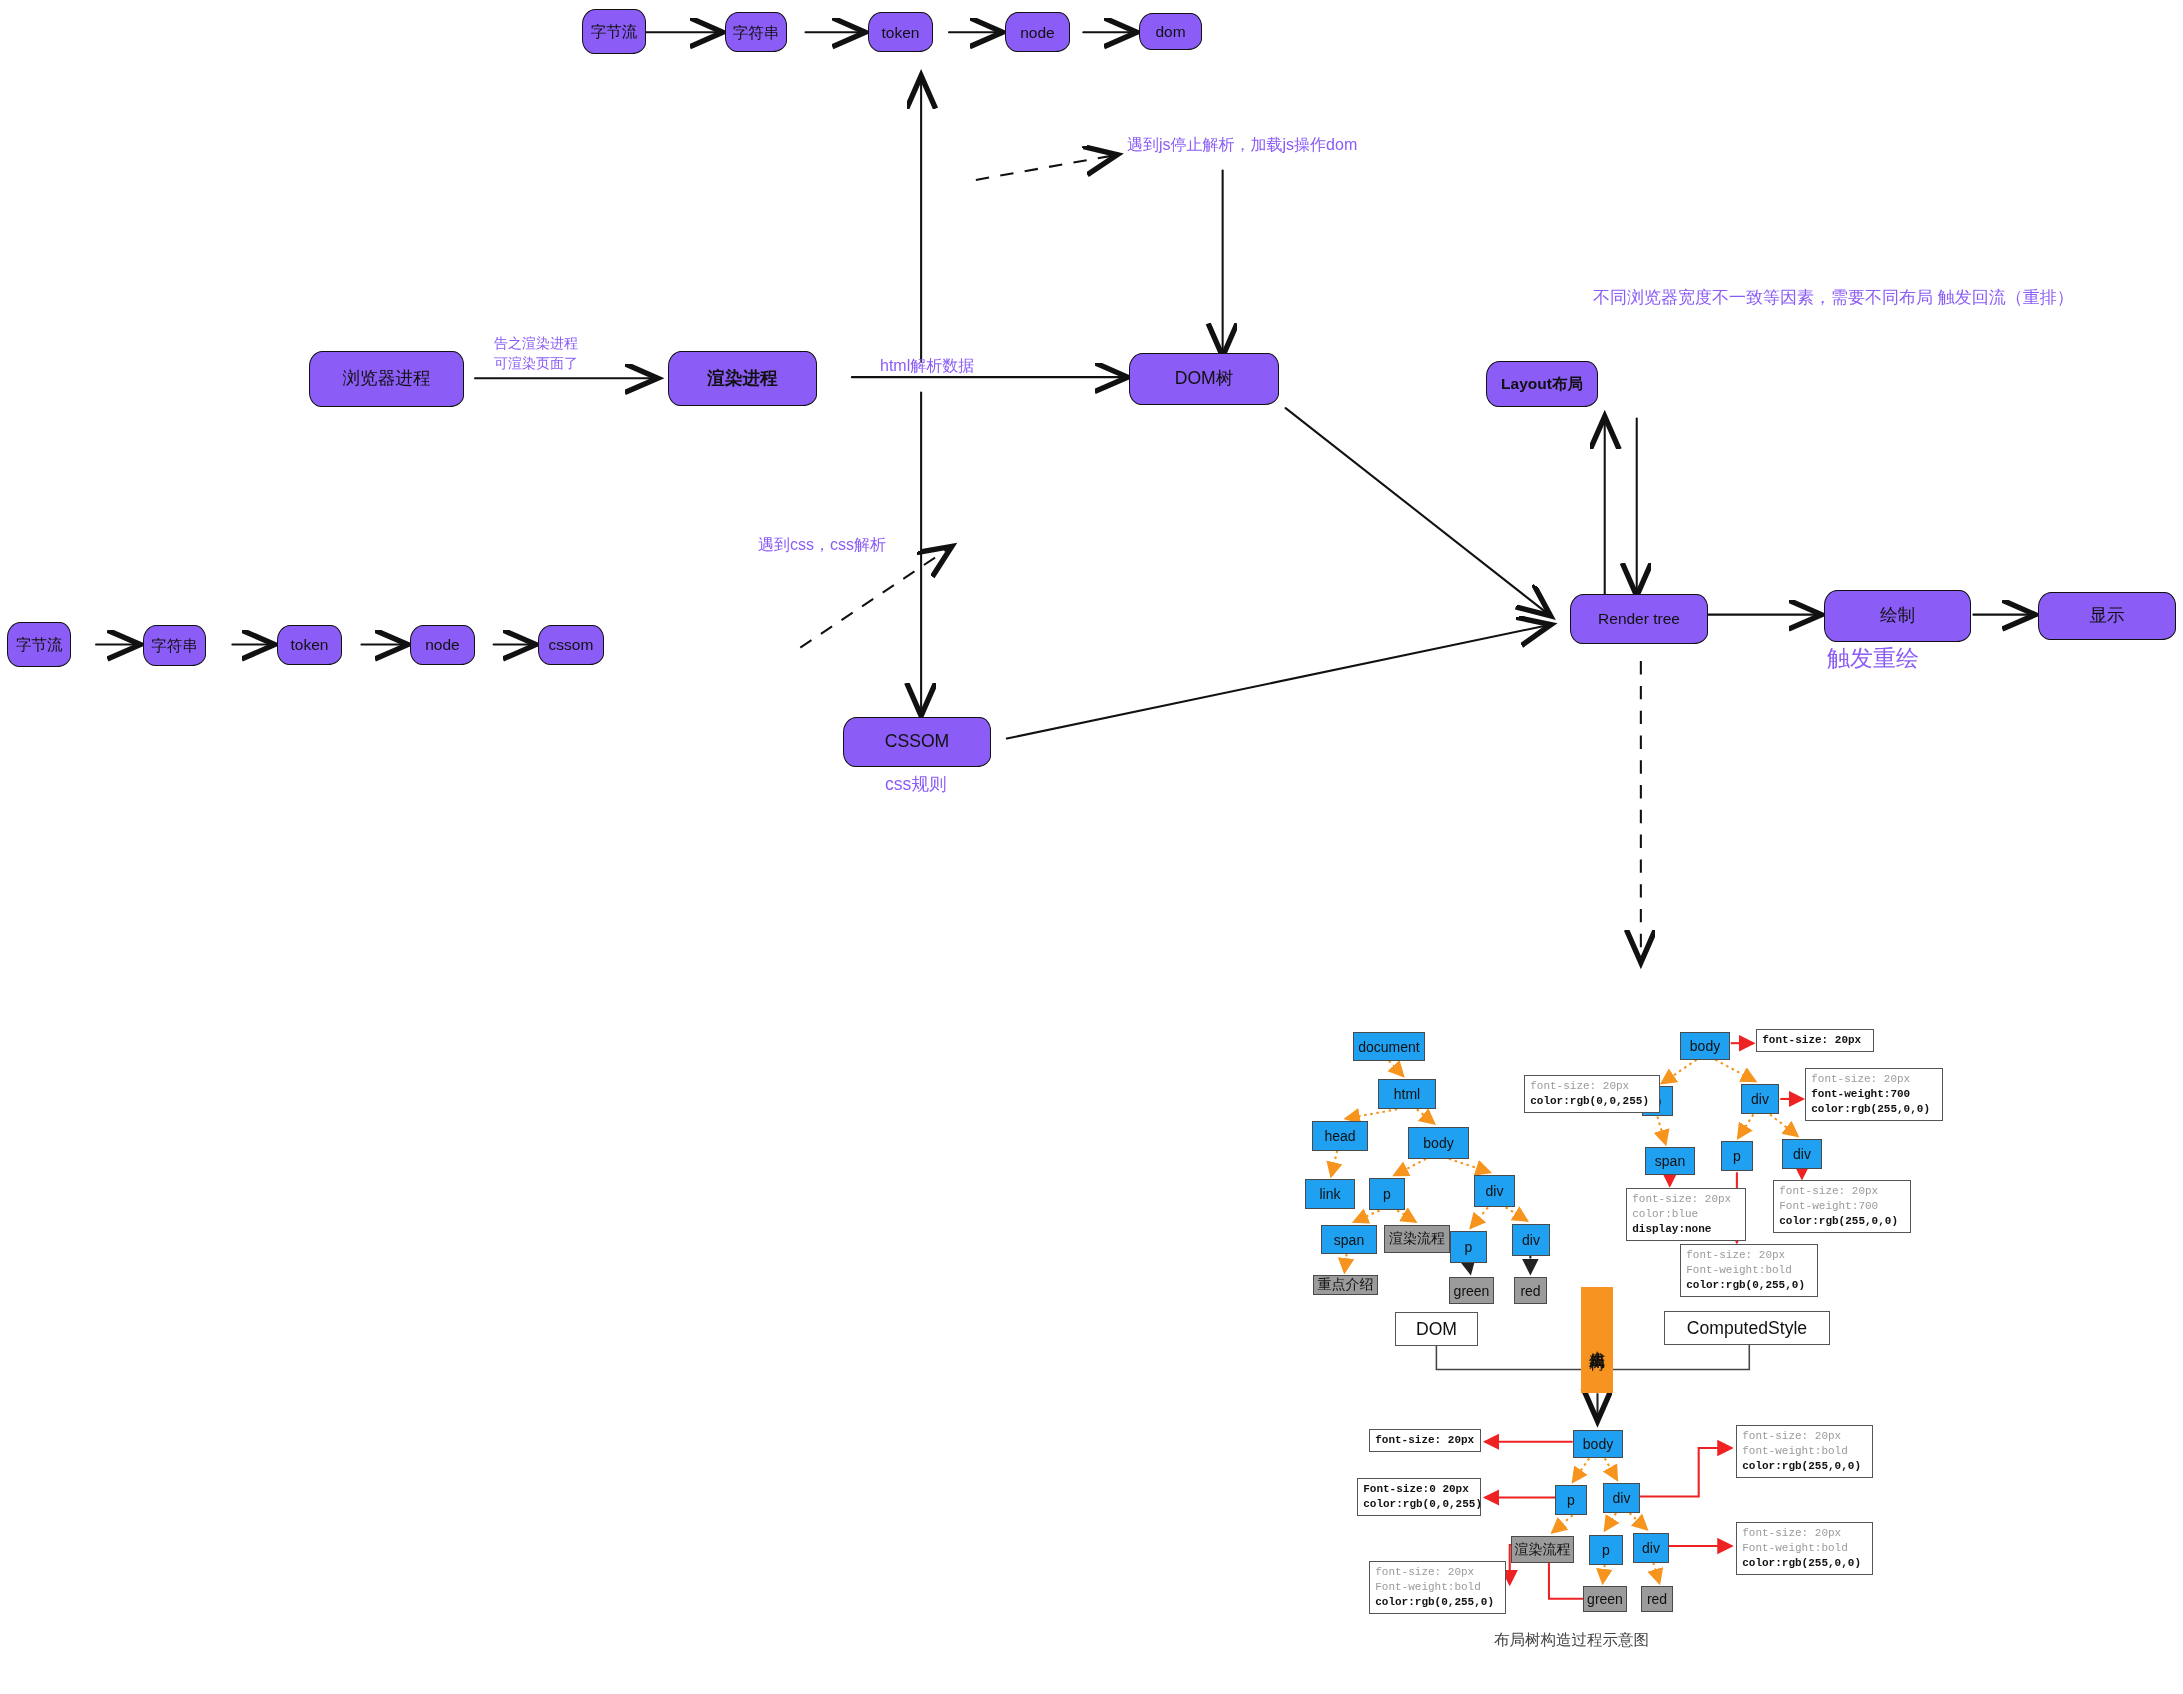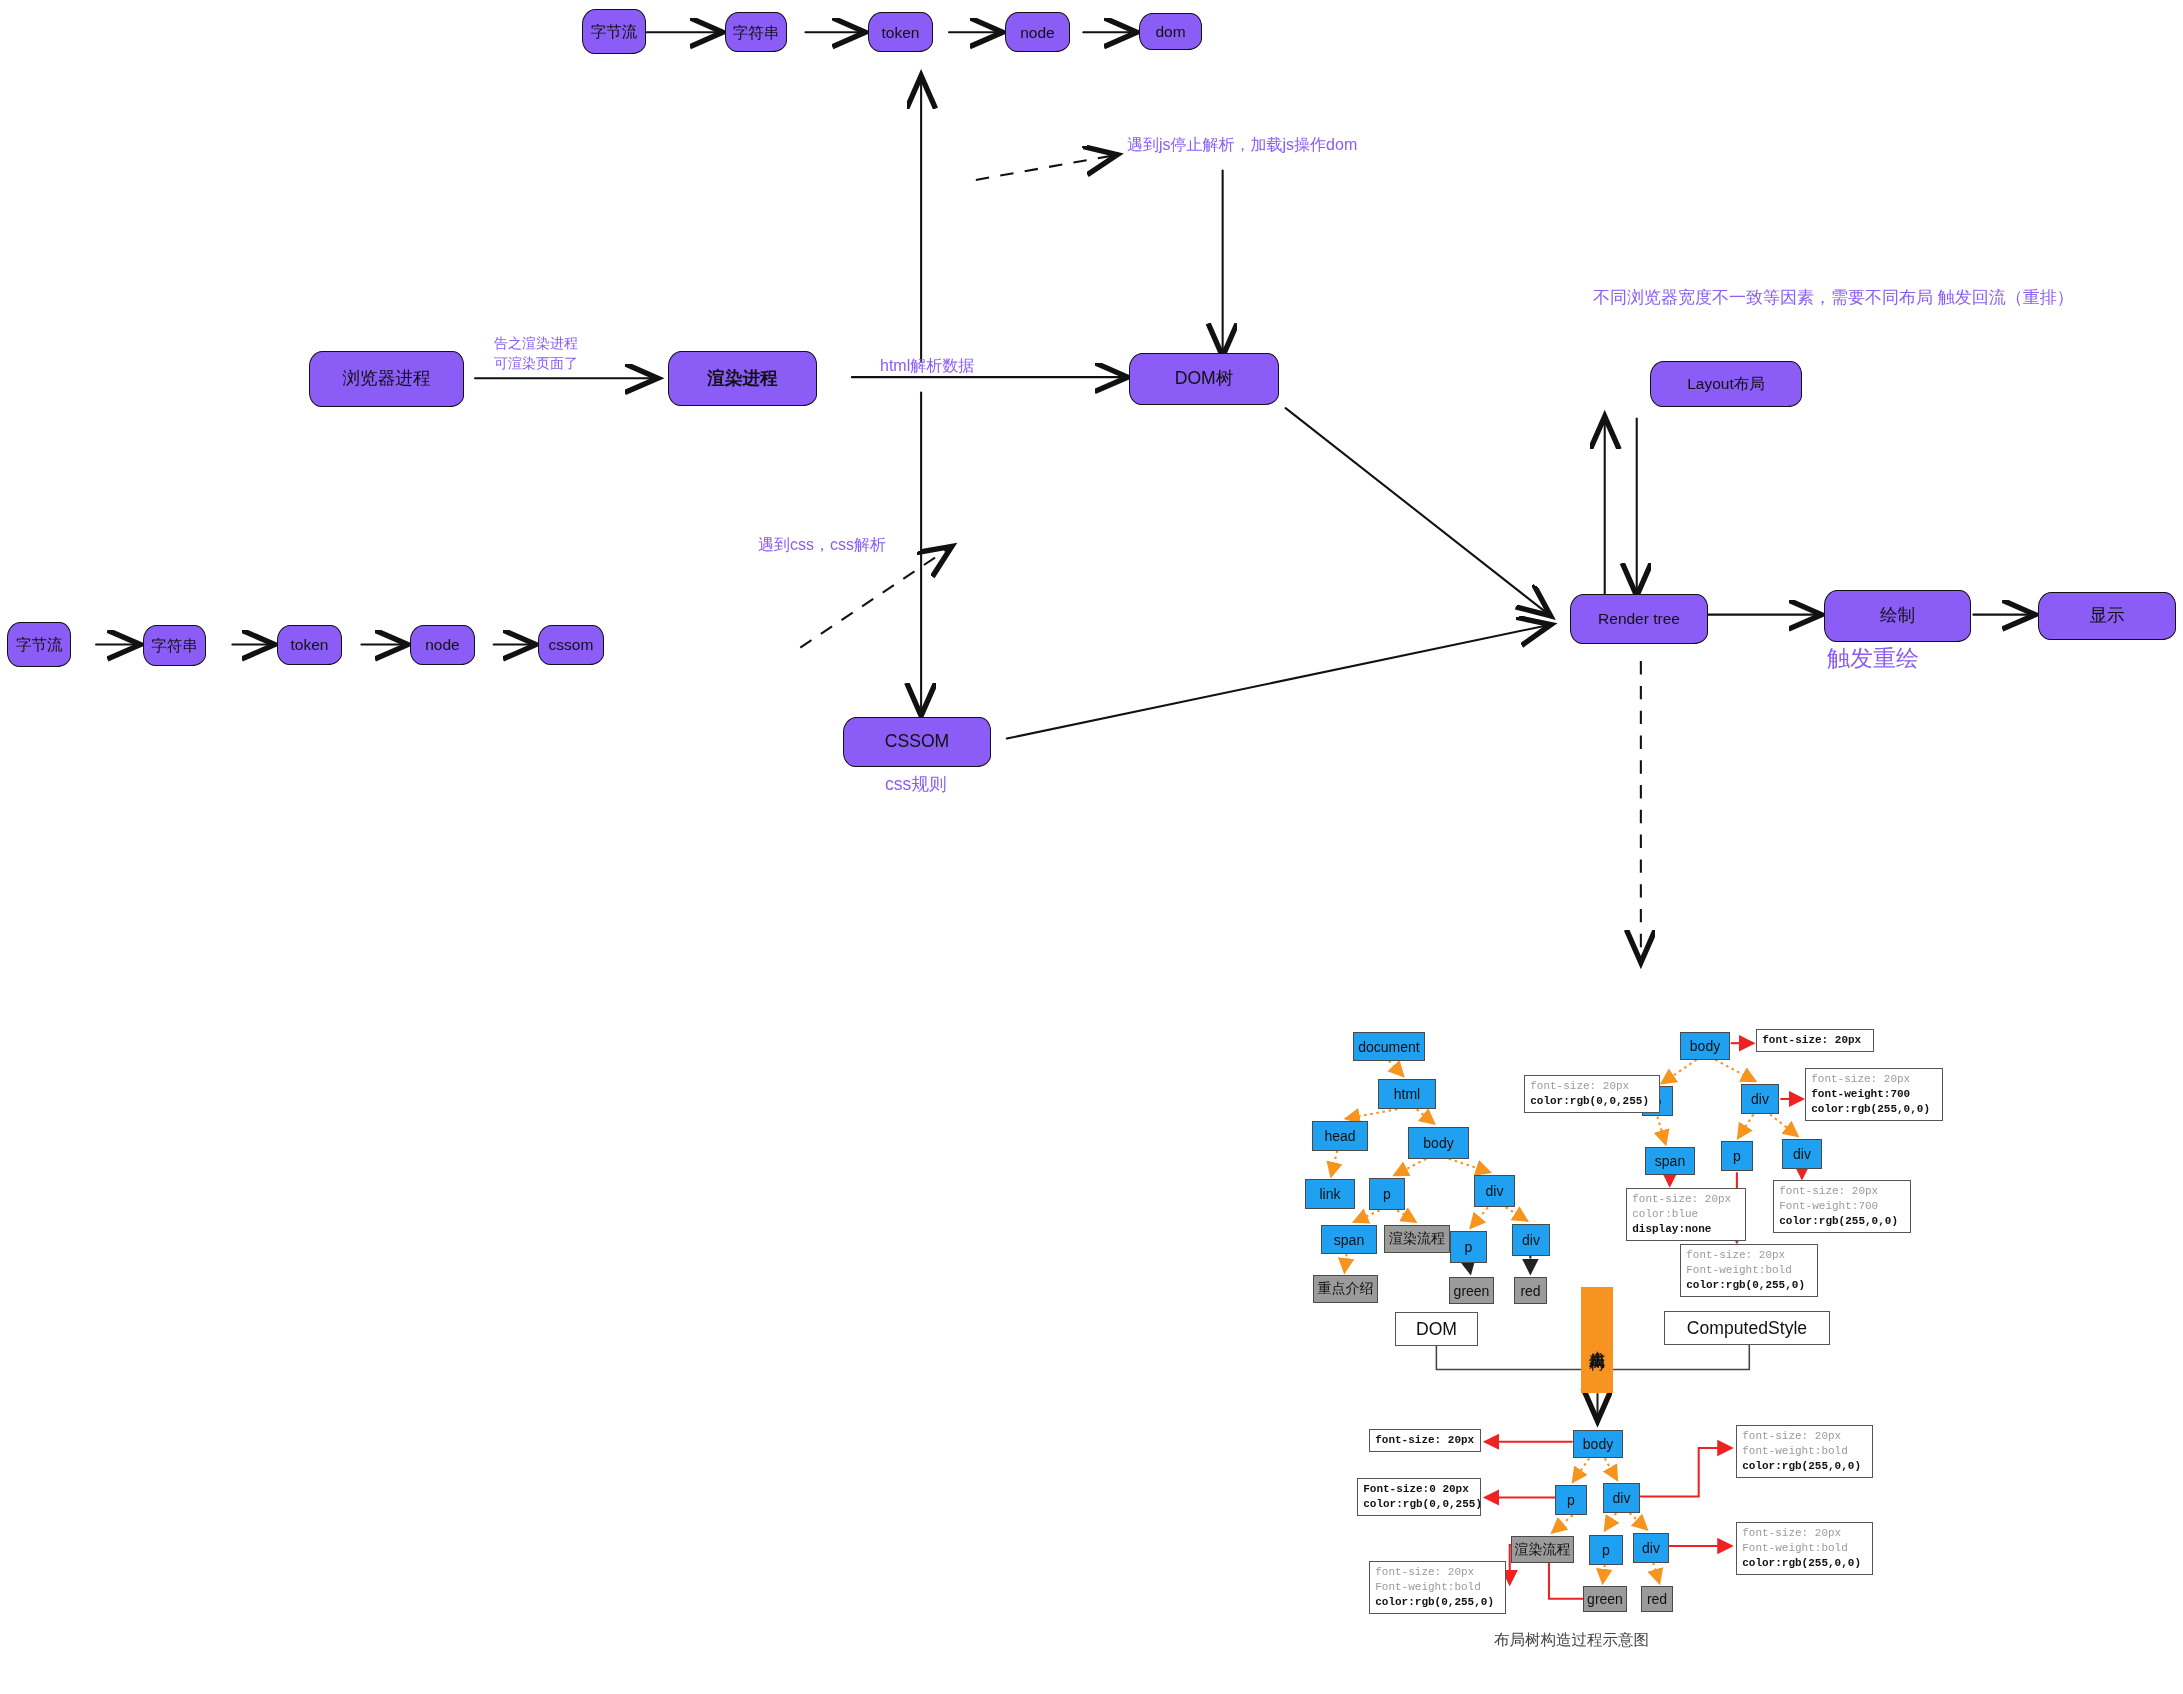--- a/index.html
+++ b/index.html
@@ -189,21 +189,21 @@
   <div class="hbox sm" style="left:277px;top:625px;width:65px;height:40px;">token</div>
   <div class="hbox sm" style="left:410px;top:625px;width:65px;height:40px;">node</div>
   <div class="hbox sm" style="left:538px;top:625px;width:66px;height:40px;">cssom</div>
 
   <div class="hbox md" style="left:309px;top:351px;width:155px;height:56px;">浏览器进程</div>
   <div class="hbox md" style="left:668px;top:351px;width:149px;height:55px;font-weight:bold;">渲染进程</div>
   <div class="hbox md" style="left:1129px;top:353px;width:150px;height:52px;">DOM树</div>
   <div class="hbox md" style="left:843px;top:717px;width:148px;height:50px;">CSSOM</div>
   <div class="note" style="left:885px;top:774px;font-size:17.6px;">css规则</div>
 
-  <div class="hbox sm" style="left:1650px;top:361px;width:152px;height:46px;">Layout布局</div>
+  <div class="hbox sm" style="left:1486px;top:361px;width:112px;height:46px;font-weight:bold;">Layout布局</div>
   <div class="hbox sm" style="left:1570px;top:594px;width:138px;height:50px;">Render tree</div>
   <div class="hbox md" style="left:1824px;top:590px;width:147px;height:52px;">绘制</div>
   <div class="note" style="left:1827px;top:644px;font-size:23px;">触发重绘</div>
   <div class="hbox md" style="left:2038px;top:592px;width:138px;height:48px;">显示</div>
 
   <div class="note" style="left:494px;top:335px;font-size:14px;">告之渲染进程</div>
   <div class="note" style="left:494px;top:355px;font-size:14px;">可渲染页面了</div>
   <div class="note" style="left:880px;top:356px;font-size:16px;">html解析数据</div>
   <div class="note" style="left:1127px;top:135px;font-size:16px;">遇到js停止解析，加载js操作dom</div>
   <div class="note" style="left:758px;top:535px;font-size:16px;">遇到css，css解析</div>
@@ -214,21 +214,21 @@
       <div class="tnode" style="left: 1378px; top: 1079px; width: 58px; height: 30px;">html</div>
       <div class="tnode" style="left: 1312px; top: 1121px; width: 56px; height: 30px;">head</div>
       <div class="tnode" style="left: 1408px; top: 1127px; width: 61px; height: 32px;">body</div>
       <div class="tnode" style="left: 1305px; top: 1179px; width: 50px; height: 30px;">link</div>
       <div class="tnode" style="left: 1369px; top: 1178px; width: 36px; height: 32px;">p</div>
       <div class="tnode" style="left: 1474px; top: 1175px; width: 41px; height: 32px;">div</div>
       <div class="tnode" style="left: 1321px; top: 1225px; width: 56px; height: 29px;">span</div>
       <div class="tnode gray" style="left: 1384px; top: 1225px; width: 66px; height: 28px;">渲染流程</div>
       <div class="tnode" style="left: 1450px; top: 1231px; width: 37px; height: 32px;">p</div>
       <div class="tnode" style="left: 1512px; top: 1224px; width: 38px; height: 32px;">div</div>
-      <div class="tnode gray" style="left: 1313px; top: 1275px; width: 65px; height: 28px;">重点介绍</div>
+      <div class="tnode gray" style="left: 1313px; top: 1275px; width: 65px; height: 20px;">重点介绍</div>
       <div class="tnode gray" style="left: 1449px; top: 1277px; width: 45px; height: 27px;">green</div>
       <div class="tnode gray" style="left: 1514px; top: 1277px; width: 33px; height: 27px;">red</div>
     </div>
   <div id="cs-tree-nodes">
       <div class="tnode" style="left: 1680px; top: 1032px; width: 50px; height: 28px;">body</div>
       <div class="tnode" style="left: 1642px; top: 1086px; width: 31px; height: 30px;">p</div>
       <div class="tnode" style="left: 1741px; top: 1084px; width: 38px; height: 30px;">div</div>
       <div class="tnode" style="left: 1645px; top: 1147px; width: 50px; height: 28px;">span</div>
       <div class="tnode" style="left: 1721px; top: 1141px; width: 32px; height: 30px;">p</div>
       <div class="tnode" style="left: 1782px; top: 1139px; width: 40px; height: 30px;">div</div>

